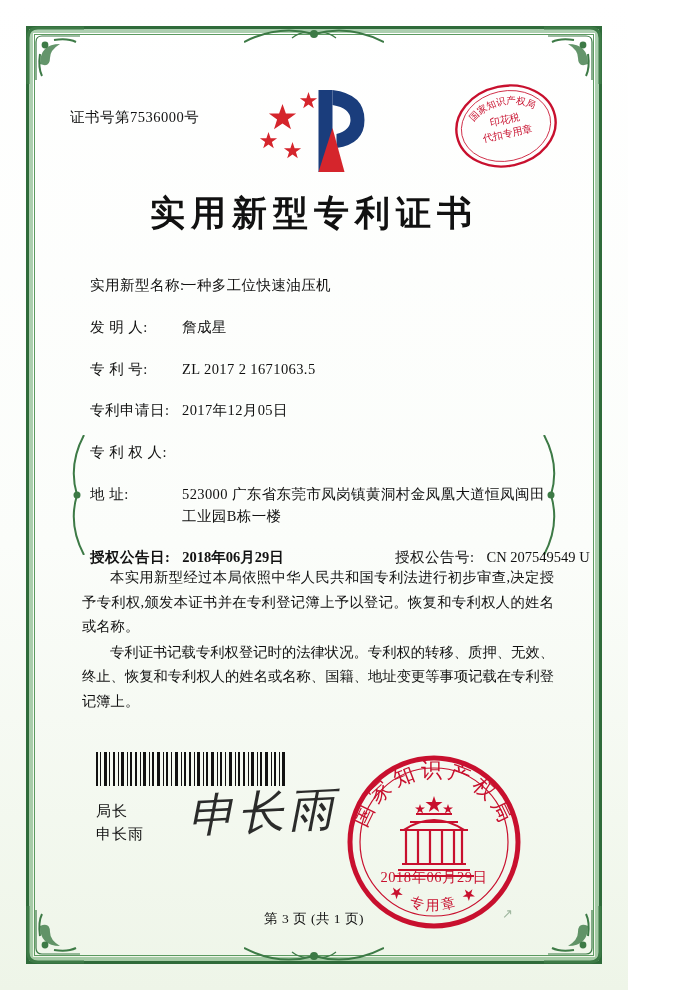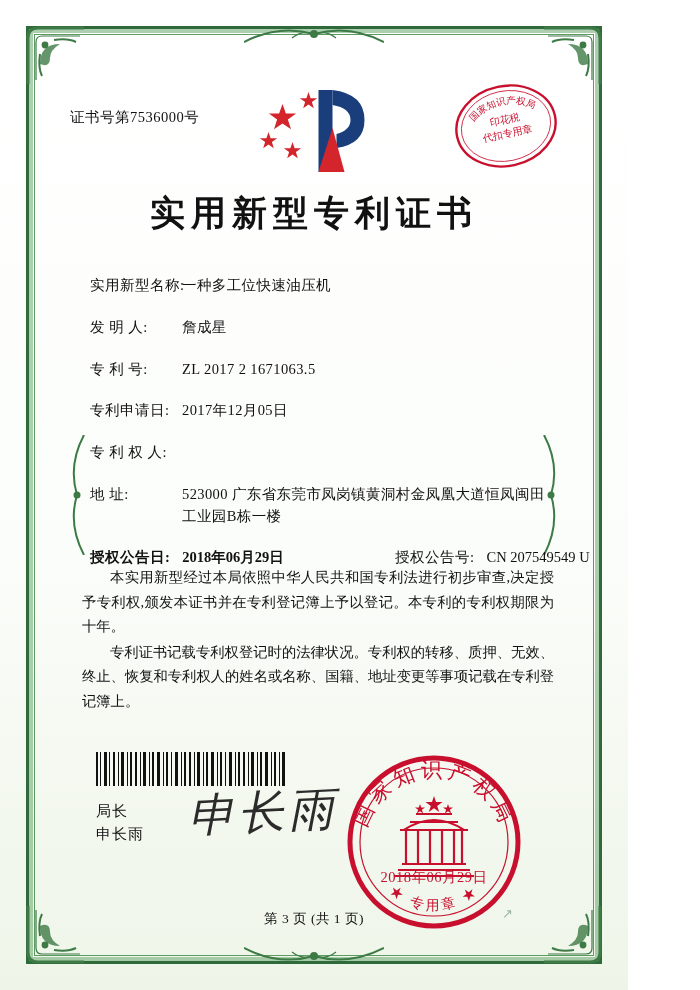--- a/index.html
+++ b/index.html
@@ -402,21 +402,21 @@
         </div>
         <div class="col">
           <span class="k">授权公告号:</span>
           <span class="v">CN 207549549 U</span>
         </div>
       </div>
 
     </div>
 
     <div class="paragraphs">
-      <p>本实用新型经过本局依照中华人民共和国专利法进行初步审查,决定授予专利权,颁发本证书并在专利登记簿上予以登记。本专利的专利权期限为十年。</p>
+      <p>本实用新型经过本局依照中华人民共和国专利法进行初步审查,决定授予专利权,颁发本证书并在专利登记簿上予以登记。恢复和专利权人的姓名或名称。</p>
       <p>专利证书记载专利权登记时的法律状况。专利权的转移、质押、无效、终止、恢复和专利权人的姓名或名称、国籍、地址变更等事项记载在专利登记簿上。</p>
     </div>
 
     <div class="barcode">
       <svg width="190" height="34" viewBox="0 0 190 34" preserveAspectRatio="none">
         <g fill="#111">
           <rect x="0" y="0" width="2" height="34"></rect>
             <rect x="4" y="0" width="1" height="34"></rect>
           <rect x="8" y="0" width="3" height="34"></rect>
             <rect x="13" y="0" width="1" height="34"></rect>

